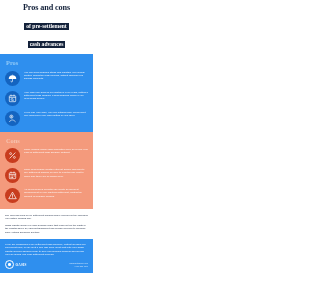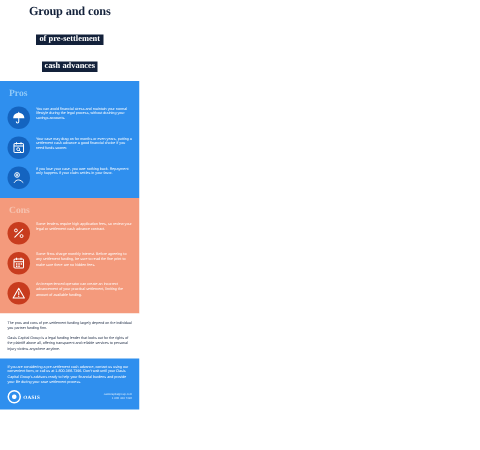--- a/index.html
+++ b/index.html
@@ -140,21 +140,21 @@
     line-height:2.6px;
     color:#cfe6fb;
   }
 </style>
 </head>
 <body>
 
 <div class="page">
 
   <div class="header">
-    <div class="title">Group and cons</div>
+    <div class="title">Pros and cons</div>
     <div class="subtitle-wrap">
       <div class="subtitle-line">of pre-settlement</div><br>
       <div class="subtitle-line">cash advances</div>
     </div>
   </div>
 
   <div class="pros">
     <div class="section-head">Pros</div>
 
     <div class="row">

